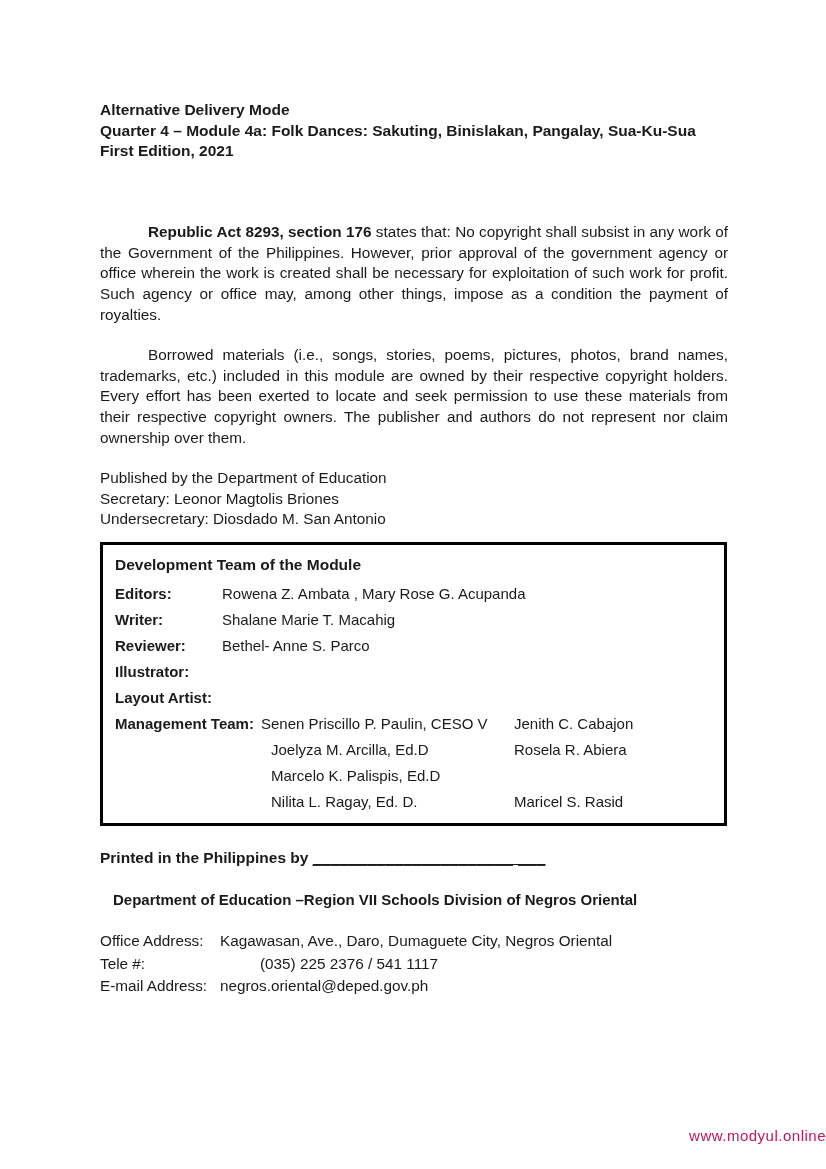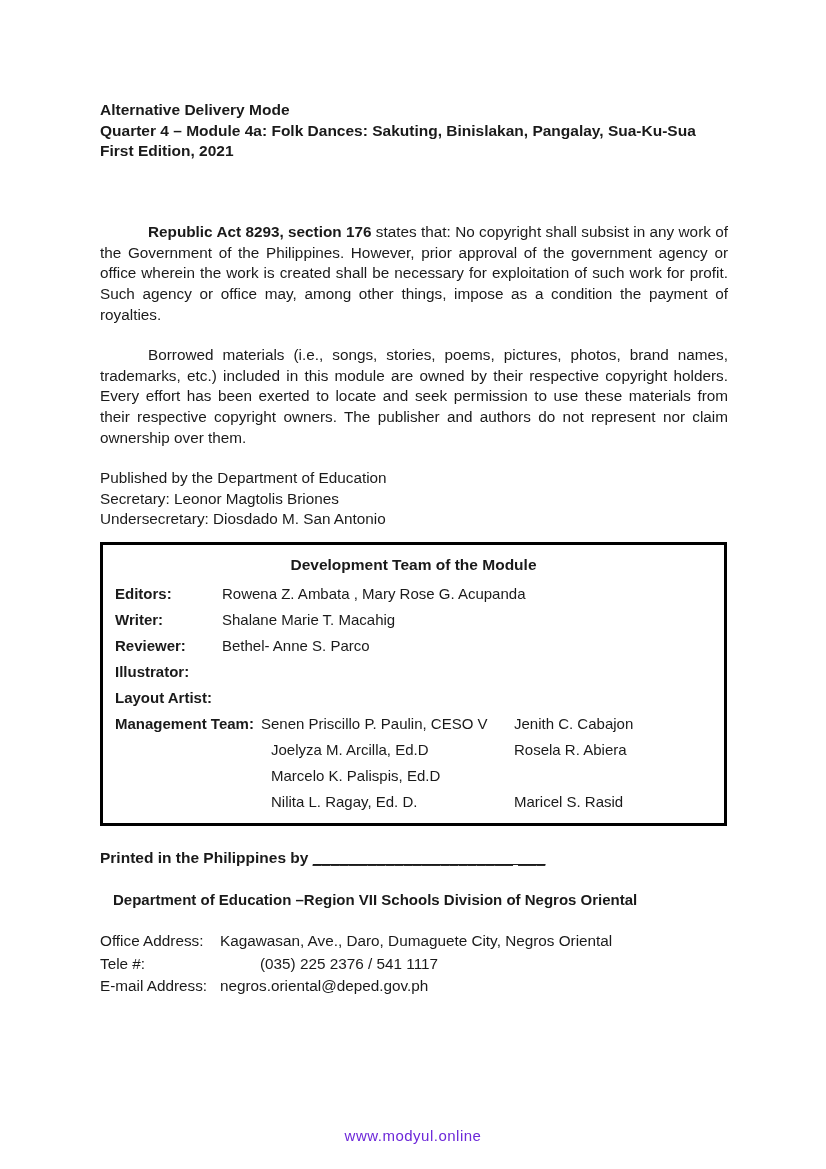--- a/index.html
+++ b/index.html
@@ -26,21 +26,21 @@
   .para2 { top: 345px; }
 
   
   .pub { left: 100px; top: 468px; width: 628px;
          font-size: 15.3px; line-height: 20.7px; }
 
   
   .devbox { left: 100px; top: 542px; width: 627px; height: 284px;
             border: 3px solid #000000; box-sizing: border-box;
             padding: 9px 12px 0 12px; font-size: 15px; }
-  .devtitle { text-align: center; font-weight: bold; font-size: 15.5px;
+  .devtitle { font-weight: bold; font-size: 15.5px;
               line-height: 21px; margin-bottom: 6px; }
   .devrow { display: grid; grid-template-columns: 107px 1fr;
             line-height: 26px; height: 26px; }
   .devlabel { font-weight: bold; }
   .mgmtrow { display: grid; grid-template-columns: 146px 253px 1fr;
              line-height: 26px; height: 26px; }
   .mgmtrow .name-c1 { padding-left: 0; }
   .mgmtrow.cont .name-c1 { padding-left: 10px; }
 
   
@@ -51,22 +51,22 @@
   .division { left: 100px; top: 891px; width: 700px; font-size: 15px;
               font-weight: bold; white-space: nowrap; margin-left: 13px; }
 
   
   .contact { left: 100px; top: 930px; width: 628px; font-size: 15.3px; }
   .contact-row { display: grid; grid-template-columns: 120px 1fr;
                  line-height: 22.6px; }
   .contact-row .val.indent-val { padding-left: 40px; }
 
   
-  .watermark { left: 0; top: 1127px; width: 826px; text-align: center;
-               font-size: 15px; color: #6d28d9; letter-spacing: 0.5px; }
+  .watermark { left: 0; top: 1127px; width: 826px; text-align: right;
+               font-size: 15px; color: #be185d; letter-spacing: 0.5px; }
 </style>
 </head>
 <body>
 
 <div>
 
   <div class="abs header">
     <div>Alternative Delivery Mode</div>
     <div>Quarter 4 – Module 4a: Folk Dances: Sakuting, Binislakan, Pangalay, Sua-Ku-Sua</div>
     <div>First Edition, 2021</div>

